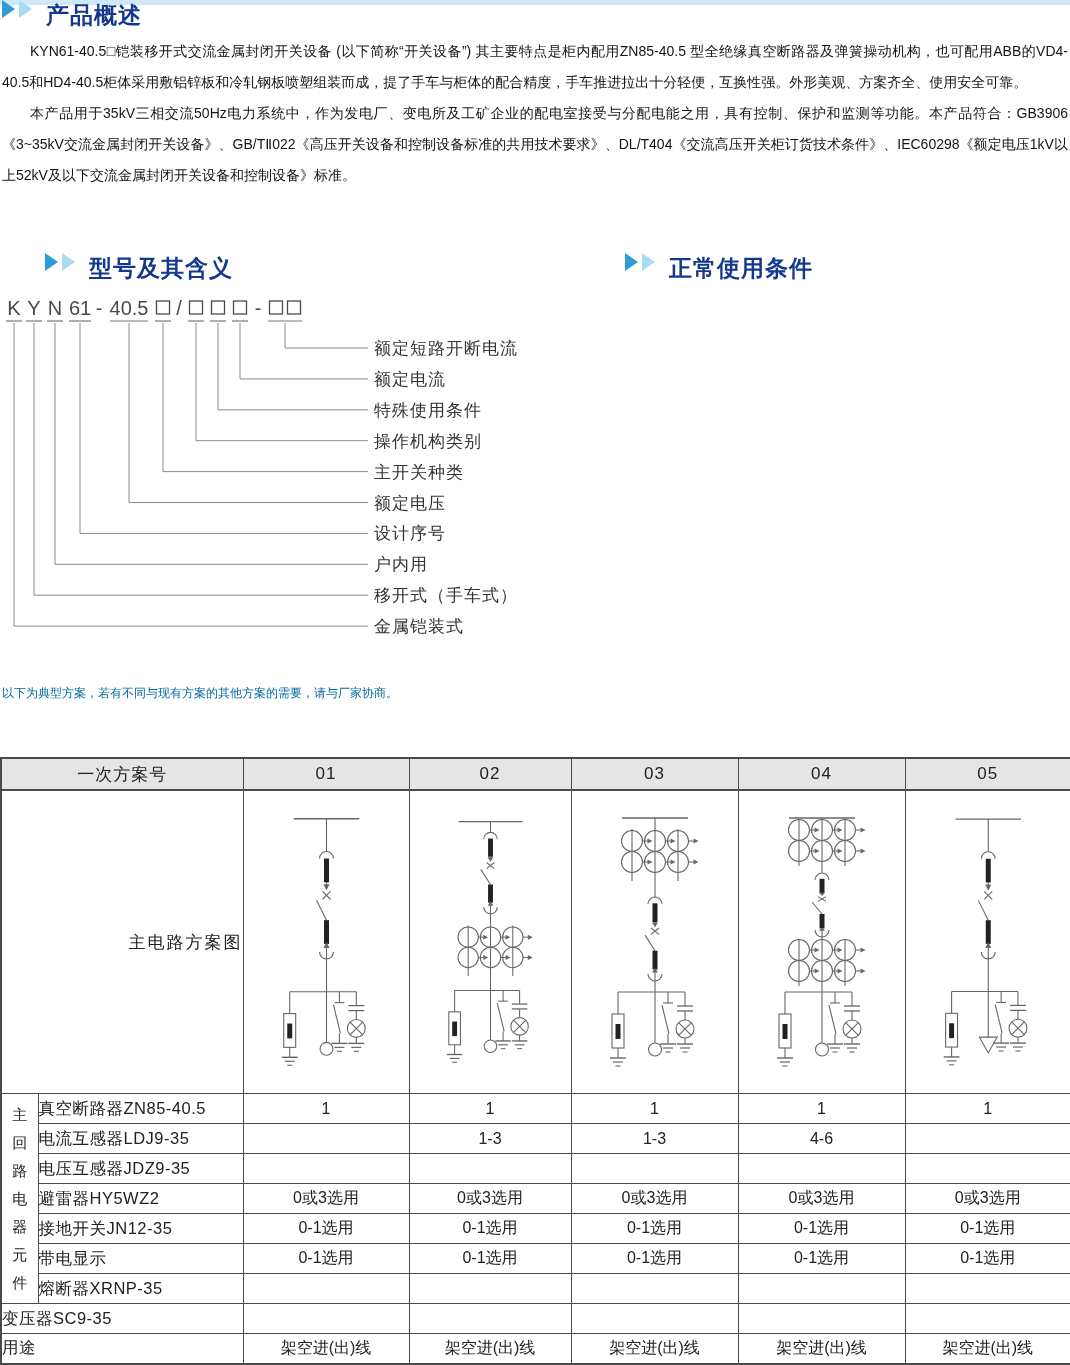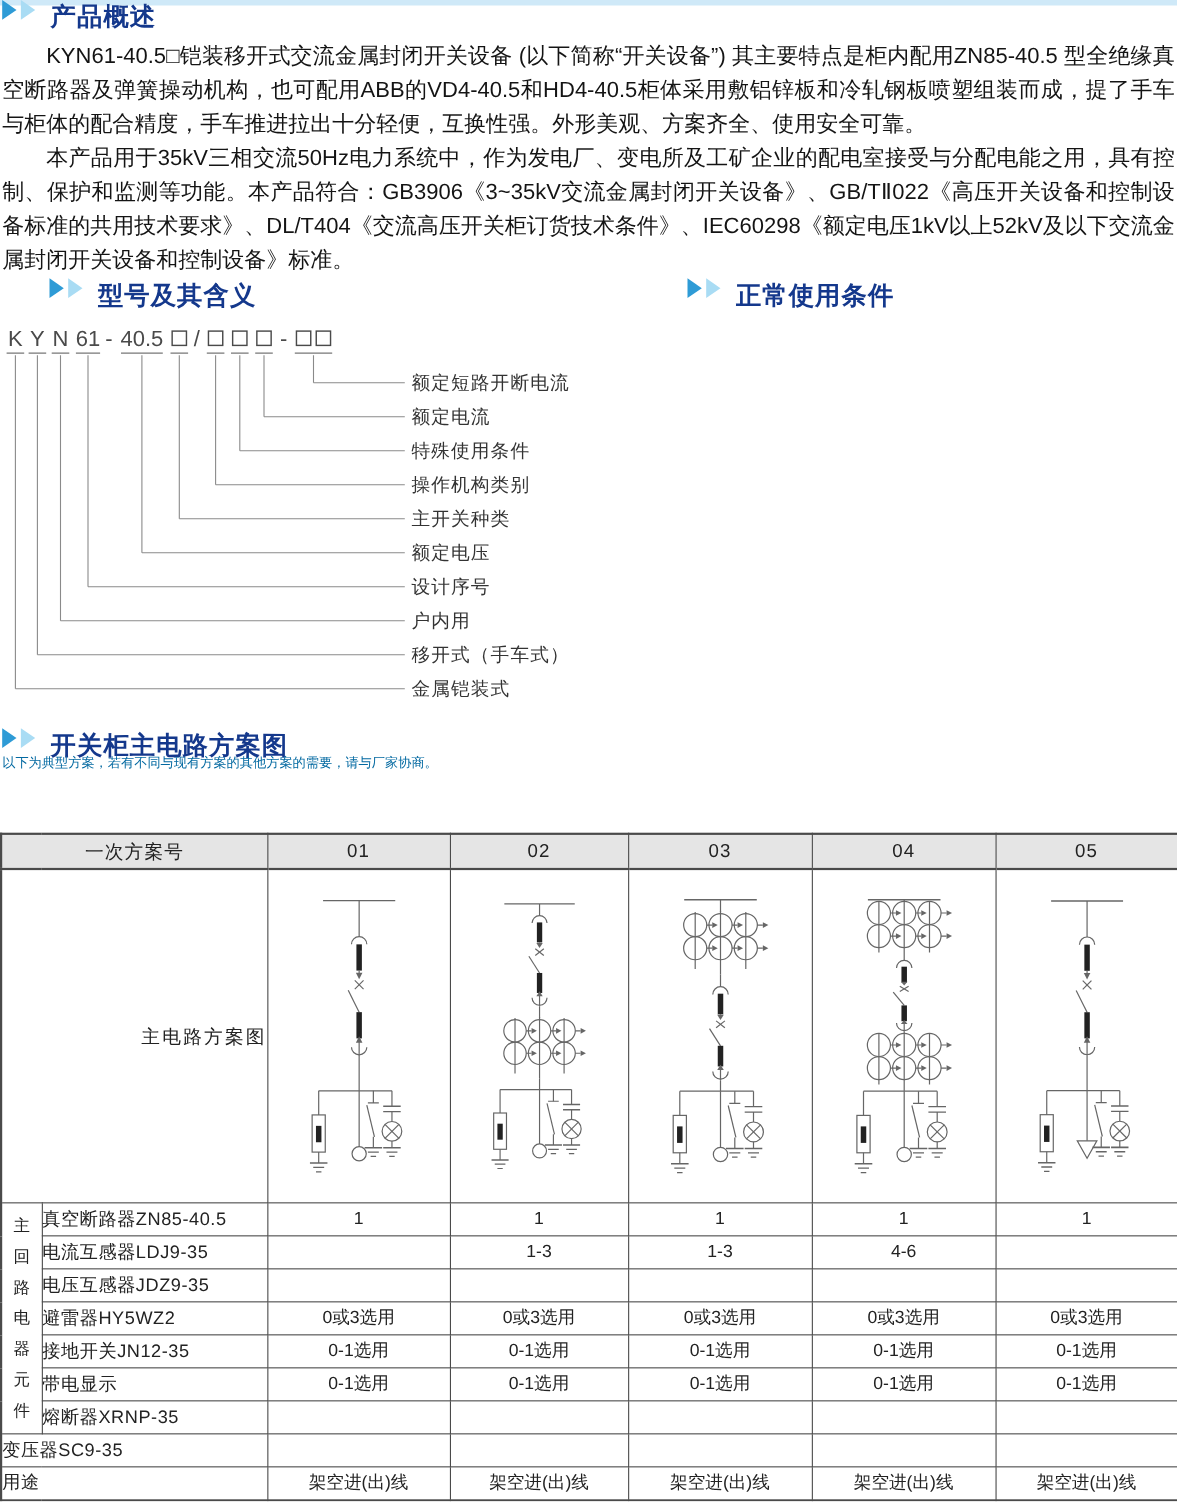--- a/index.html
+++ b/index.html
@@ -4,21 +4,21 @@
 <style>
   html,body{margin:0;padding:0;background:#ffffff;}
   .page{position:relative;width:1070px;height:1365px;background:#fff;overflow:hidden;
         font-family:"Liberation Sans","DejaVu Sans",sans-serif;color:#111;}
   .topstrip{position:absolute;left:0;top:0;width:100%;height:5px;background:#cfe9f8;}
   .sec-title{position:absolute;display:flex;align-items:flex-start;height:32px;}
   .arr{width:0;height:0;border-top:9px solid transparent;border-bottom:9px solid transparent;display:inline-block;}
   .arr1{border-left:13px solid #2e9bd6;margin-right:4px;}
   .arr2{border-left:13px solid #a9dcf4;}
   .sec-title h2{margin:0 0 0 14px;font-size:23px;font-weight:bold;color:#14388c;letter-spacing:1px;white-space:nowrap;}
-  .paras{position:absolute;left:2px;top:36px;width:1066px;font-size:20px;line-height:31px;text-align:justify;color:#141414;}
+  .paras{position:absolute;left:2px;top:36px;width:1066px;font-size:14px;line-height:31px;text-align:justify;color:#141414;}
   .paras p{margin:0;text-indent:2em;}
   .conditions{position:absolute;left:593px;top:299px;width:477px;font-size:17px;line-height:29px;color:#222;}
   .cond-item{white-space:nowrap;}
   .cond-item.ind{padding-left:19px;}
   .intro{position:absolute;left:2px;top:685px;font-size:12px;color:#0369a1;}
   #model-svg{position:absolute;left:0;top:294px;}
   table.scheme-table{position:absolute;left:0;top:757px;width:1070px;table-layout:fixed;
         border-collapse:collapse;border:2px solid #4a4a4a;}
   .scheme-table th,.scheme-table td{border:1px solid #4a4a4a;padding:0;}
   .scheme-table tr.hd th{background:#e5e5e5;font-weight:normal;font-size:17px;height:30px;
@@ -112,25 +112,20 @@
       <text x="374" y="276.29999999999995" font-size="17" fill="#333" letter-spacing="1">户内用</text>
       <line x1="34" y1="29" x2="34" y2="301.2" stroke="#8a8a8a" stroke-width="1"></line>
       <line x1="34" y1="301.2" x2="368" y2="301.2" stroke="#8a8a8a" stroke-width="1"></line>
       <text x="374" y="307.2" font-size="17" fill="#333" letter-spacing="1">移开式（手车式）</text>
       <line x1="14" y1="29" x2="14" y2="332.09999999999997" stroke="#8a8a8a" stroke-width="1"></line>
       <line x1="14" y1="332.09999999999997" x2="368" y2="332.09999999999997" stroke="#8a8a8a" stroke-width="1"></line>
       <text x="374" y="338.09999999999997" font-size="17" fill="#333" letter-spacing="1">金属铠装式</text>
     </svg>
 
 
-  <div class="sec-title" style="left:2px;top:662px;">
-    <span class="arr arr1"></span>
-    <span class="arr arr2"></span>
-    <h2>开关柜主电路方案图</h2>
-  </div>
 
   <div class="intro">以下为典型方案，若有不同与现有方案的其他方案的需要，请与厂家协商。</div>
 
   <table class="scheme-table" id="scheme-table">
       <colgroup>
         <col style="width:37px">
         <col style="width:205px">
         <col style="width:166px">
         <col style="width:162px">
         <col style="width:167px">

